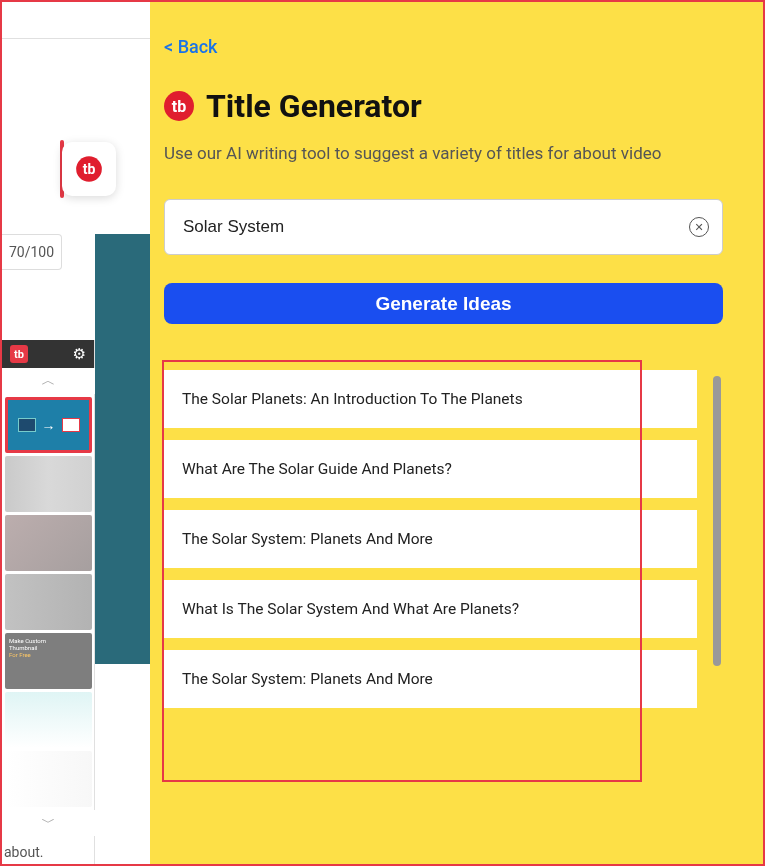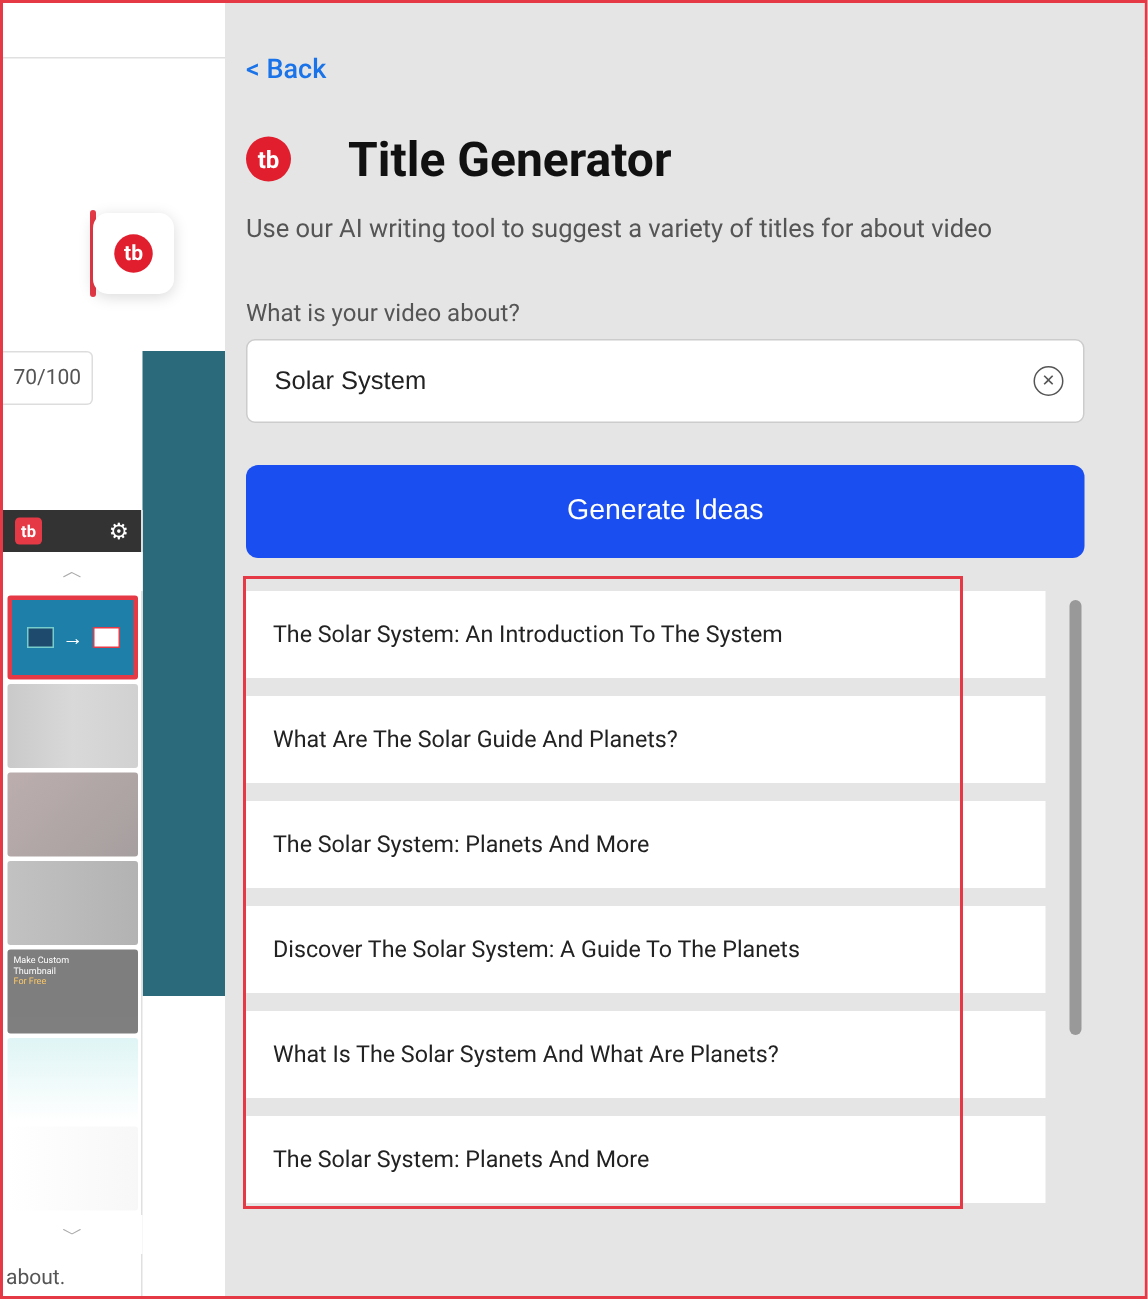--- a/index.html
+++ b/index.html
@@ -74,54 +74,54 @@
     .bg-thumb.t5 .line1{color:#fff;} .bg-thumb.t5 .line2{color:#ffa500;}
     .bg-thumb.t6 { background: linear-gradient(180deg,#b8e8e8,#fff); }
     .bg-thumb.t7 { background: linear-gradient(90deg,#fff,#eee); }
     .bg-bottom-text {
       position:absolute; bottom:4px; left:2px; font-size:14px; color:#555;
     }
 
     
     .panel {
       position:absolute; top:0; right:0; bottom:0; left:148px;
-      background:#e5e5e5;
+      background:#fde047;
       padding:34px 40px 0 14px;
     }
     .back-link {
       color:#1a73e8; font-size:18px; font-weight:500; cursor:pointer;
       margin-bottom:30px; display:inline-block;
     }
     .title-row { display:flex; align-items:center; gap:12px; margin-bottom:18px; }
     .tb-logo {
       width:30px; height:30px; background:#e01e2e; border-radius:50%;
       display:flex; align-items:center; justify-content:center;
       color:#fff; font-weight:bold; font-size:16px;
     }
-    .main-title { font-size:32px; font-weight:700; color:#111;margin-left:26px; }
+    .main-title { font-size:32px; font-weight:700; color:#111; }
     .subtitle { font-size:17px; color:#555; margin-bottom:36px; }
     .field-label { font-size:16px; color:#555; margin-bottom:8px; }
     .input-wrap {
       position:relative; margin-bottom:28px;
     }
     .text-input {
       width:100%; height:56px; border:1px solid #ccc; border-radius:6px;
       padding:0 52px 0 18px; font-size:17px; color:#222; background:#fff;
       outline:none;
     }
     .clear-btn {
       position:absolute; right:14px; top:50%; transform:translateY(-50%);
       width:20px; height:20px; border:1.5px solid #555; border-radius:50%;
       background:none; cursor:pointer; display:flex; align-items:center; justify-content:center;
       font-size:11px; color:#555; line-height:1;
     }
     .gen-btn {
-      width:100%; height:62px; background:#1a4ef0; color:#fff;
-      border:none; border-radius:8px; font-size:19px; font-weight:400;
-      cursor:pointer; margin-bottom:22px;
+      width:100%; height:41px; background:#1a4ef0; color:#fff;
+      border:none; border-radius:8px; font-size:19px; font-weight:700;
+      cursor:pointer; margin-bottom:46px;
     }
     .results-wrap { position:relative; }
     .results-highlight {
       position:absolute; top:-10px; left:-2px; width:480px; height:422px;
       border:2px solid #e63946; pointer-events:none; z-index:5;
     }
     .results {
       position:relative; padding-right:26px;
     }
     .result-item {
@@ -180,35 +180,33 @@
 <div class="panel">
   <div class="back-link">&lt; Back</div>
 
   <div class="title-row">
     <div class="tb-logo">tb</div>
     <h1 class="main-title">Title Generator</h1>
   </div>
 
   <p class="subtitle">Use our AI writing tool to suggest a variety of titles for about video</p>
 
-  <div class="field-label">What is your video about?</div>
   <div class="input-wrap">
     <input class="text-input" type="text" value="Solar System" style="">
     <button class="clear-btn">
       <span>✕</span>
     </button>
   </div>
 
   <button class="gen-btn">Generate Ideas</button>
 
   <div class="results-wrap">
     <div class="results-highlight"></div>
     <div class="results">
-      <div class="result-item">The Solar System: An Introduction To The System</div>
+      <div class="result-item">The Solar Planets: An Introduction To The Planets</div>
       <div class="result-item">What Are The Solar Guide And Planets?</div>
       <div class="result-item">The Solar System: Planets And More</div>
-      <div class="result-item">Discover The Solar System: A Guide To The Planets</div>
       <div class="result-item">What Is The Solar System And What Are Planets?</div>
       <div class="result-item">The Solar System: Planets And More</div>
       <div class="scroll-track"></div>
     </div>
   </div>
 </div>
 
 </body></html>

